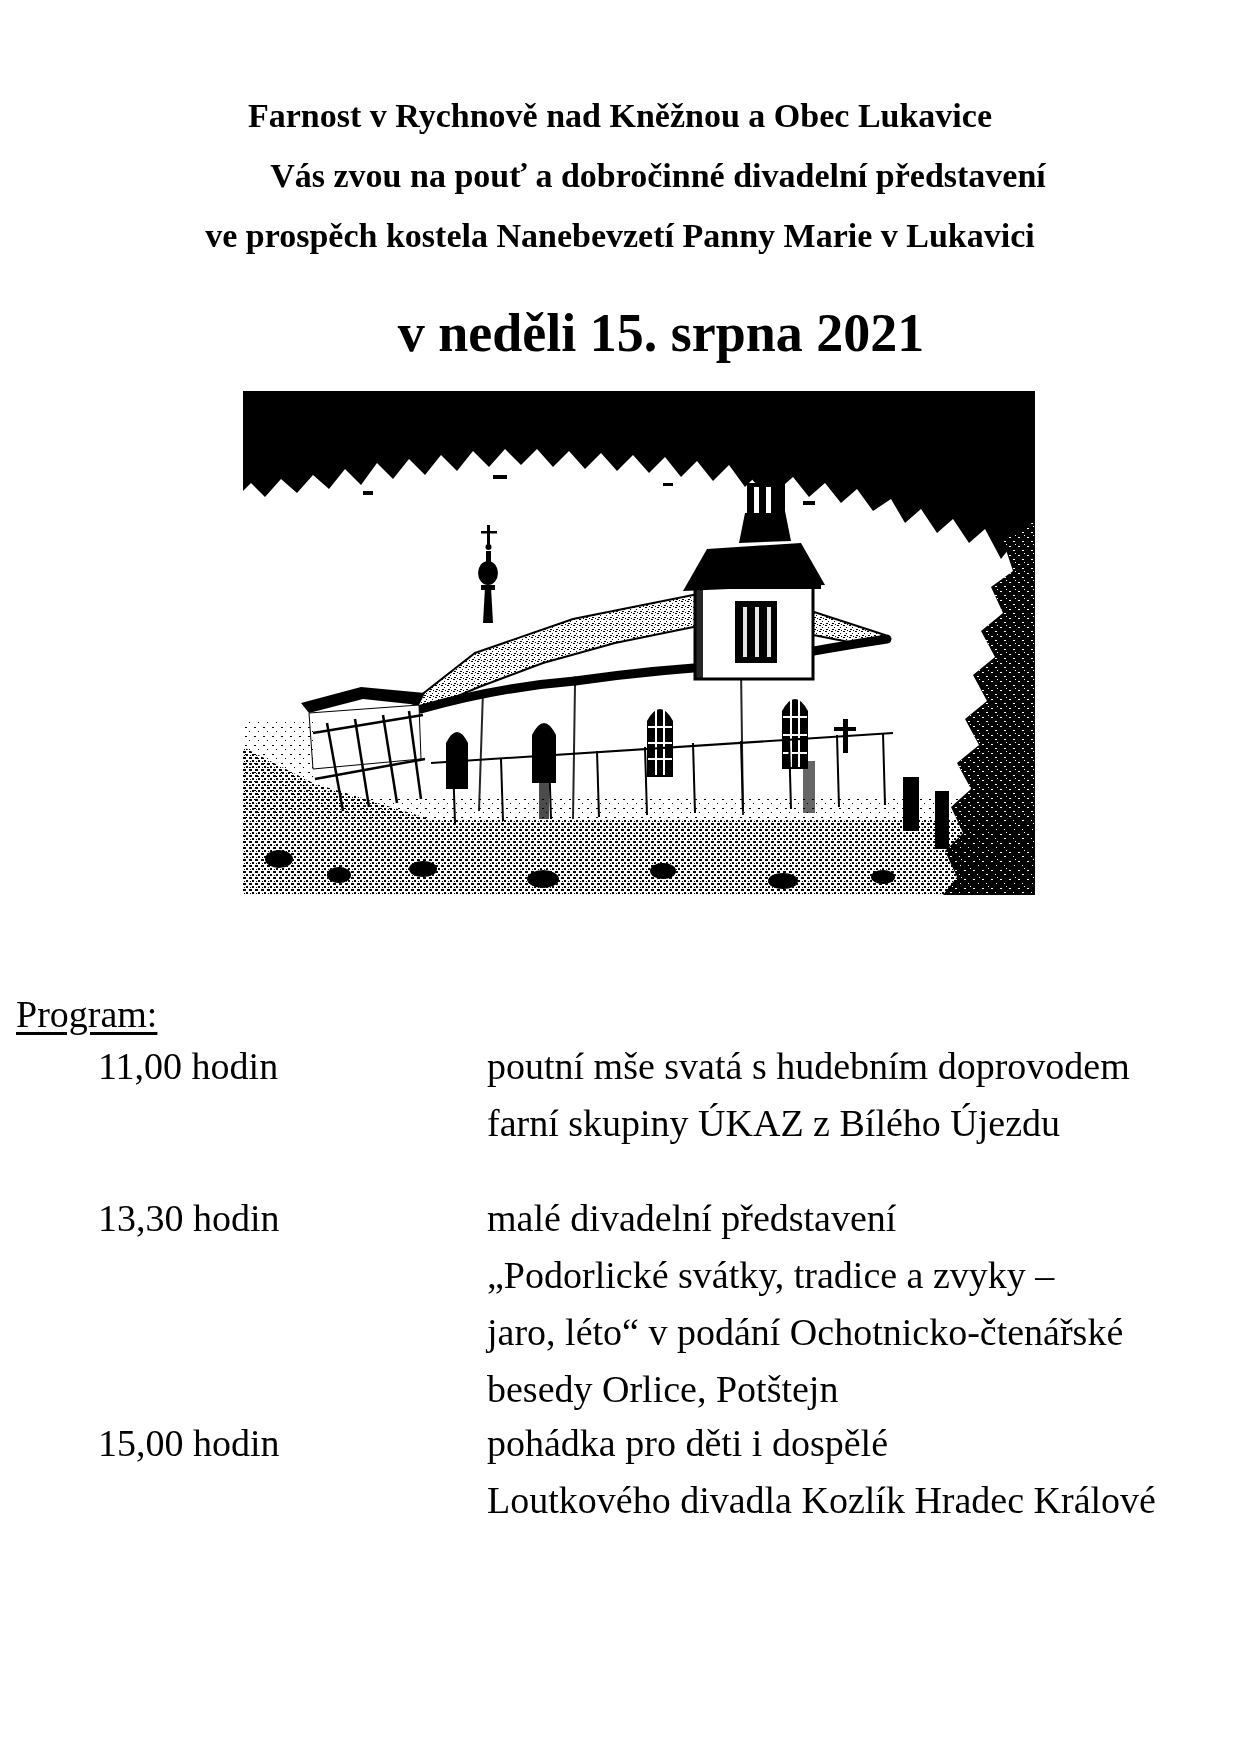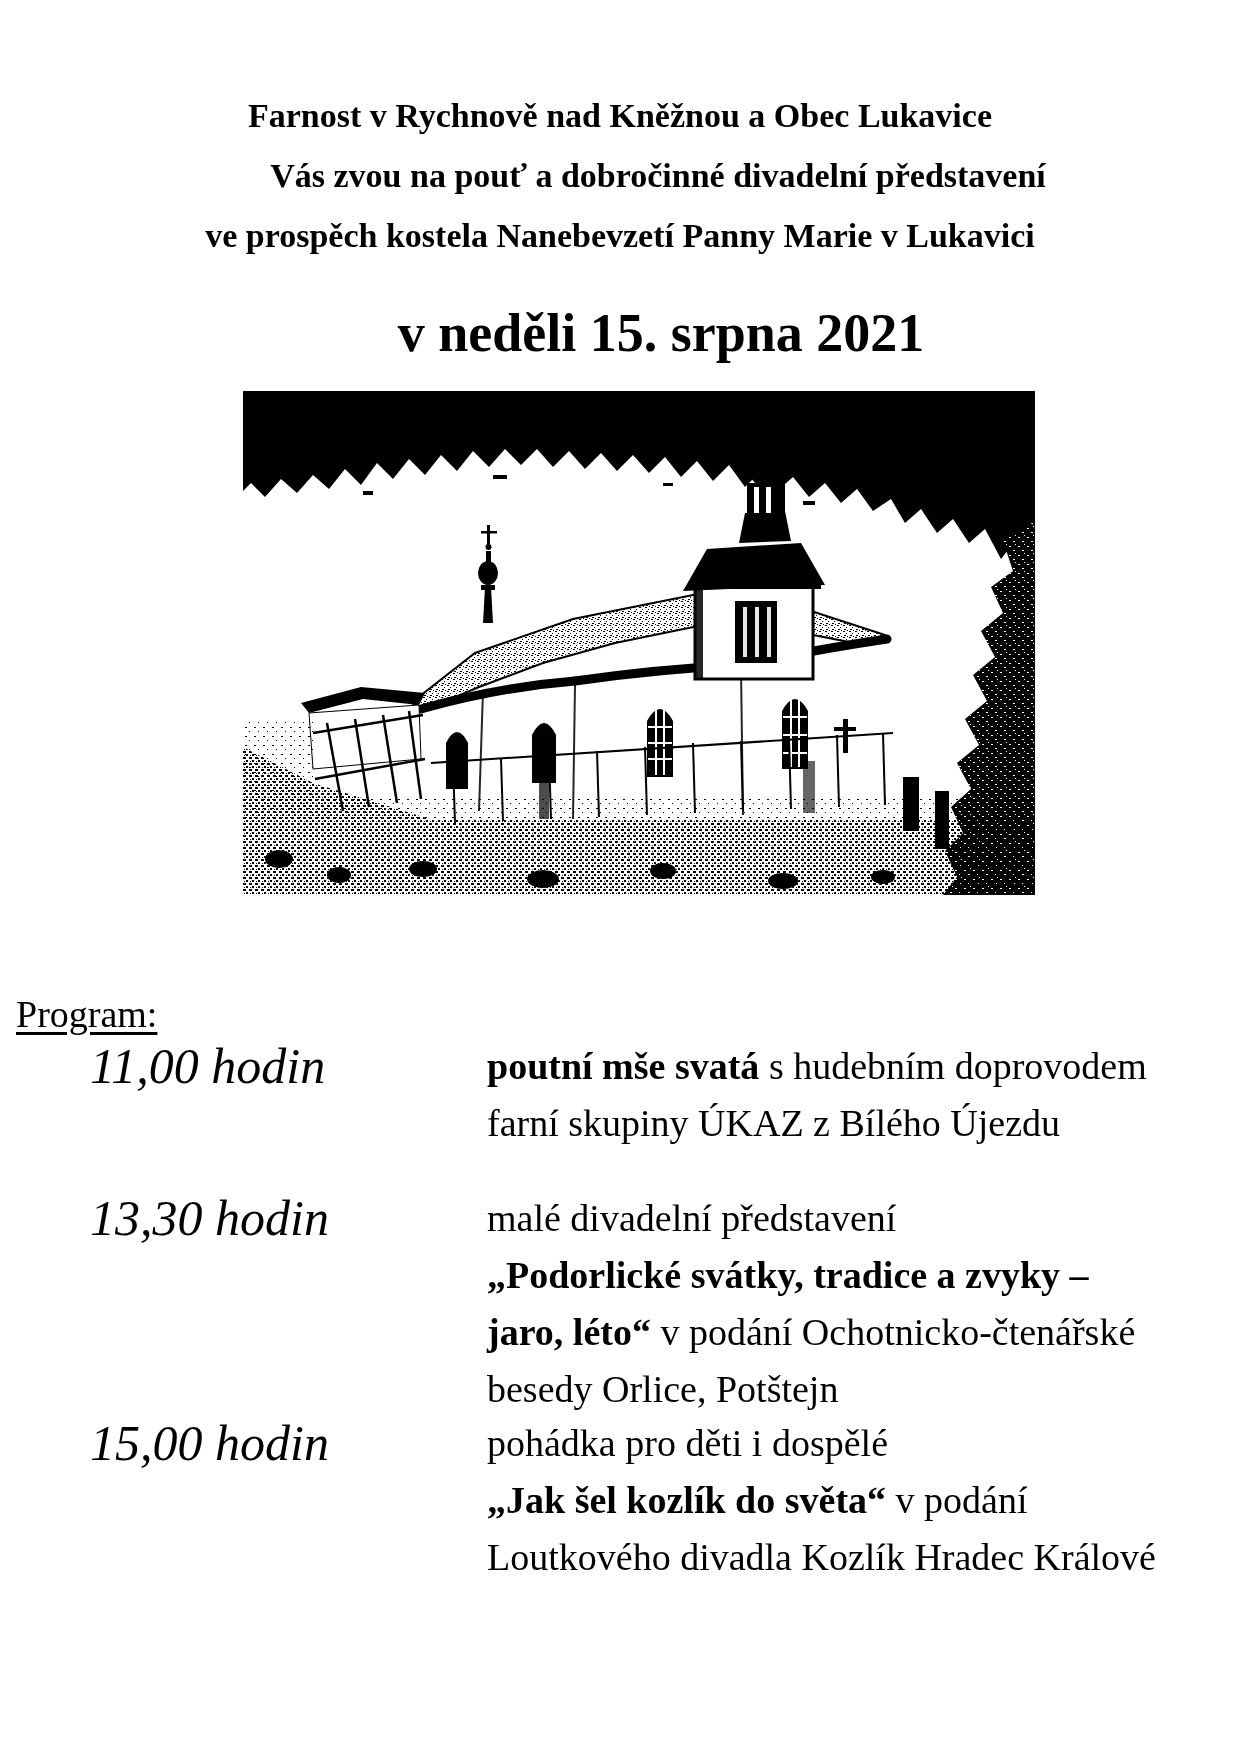--- a/index.html
+++ b/index.html
@@ -11,24 +11,24 @@
   }
   .hline{position:absolute; left:0; width:100%; text-align:center;
          font-weight:bold; font-size:34px; line-height:1; white-space:nowrap;}
   .hline1{top:99px;} .hline2{top:159px;padding-left:38px;} .hline3{top:219px;}
   .dateline{position:absolute; left:0; top:306px; width:100%; text-align:center;
             font-weight:bold; font-size:54px; line-height:1; white-space:nowrap;padding-left:41px;}
   .photo{position:absolute; left:243px; top:391px; width:792px; height:504px;}
   .prog-heading{position:absolute; left:0; top:995px; width:100%; text-align:left;
                 font-size:38px; line-height:1;padding-left:16px;}
   .prog-heading span{text-decoration:underline; text-underline-offset:5px;}
-  .ptime{position:absolute; left:90px; font-size:50px; line-height:57px; white-space:nowrap;font-style:italic;}
+  .ptime{position:absolute; left:98px; font-size:38px; line-height:57px; white-space:nowrap;}
   .pdesc{position:absolute; left:487px; font-size:38px; line-height:57px; white-space:nowrap;}
   .t1,.d1{top:1038px;} .t2,.d2{top:1190px;} .t3,.d3{top:1415px;}
-  .b{font-weight:bold;}
+  .b{font-weight:normal;}
   .footer{position:absolute; left:0; top:1578px; width:100%; text-align:center;
           font-weight:bold; font-size:37px; line-height:1; white-space:nowrap;}
 </style>
 </head>
 <body>
 
 <div class="page">
 
   <div class="hline hline1">Farnost v Rychnově nad Kněžnou a Obec Lukavice</div>
   <div class="hline hline2">Vás zvou na pouť a dobročinné divadelní představení</div>
@@ -204,18 +204,17 @@
   <div class="pdesc d2">
     <div><span class="b"></span><span>malé divadelní představení</span></div>
     <div><span class="b">„Podorlické svátky, tradice a zvyky –</span><span></span></div>
     <div><span class="b">jaro, léto“</span><span> v podání Ochotnicko-čtenářské</span></div>
     <div><span class="b"></span><span>besedy Orlice, Potštejn</span></div>
   </div>
 
   <div class="ptime t3">15,00 hodin</div>
   <div class="pdesc d3">
     <div><span class="b"></span><span>pohádka pro děti i dospělé</span></div>
-    <div><span class="b">„Jak šel kozlík do světa“</span><span> v podání</span></div>
     <div><span class="b"></span><span>Loutkového divadla Kozlík Hradec Králové</span></div>
   </div>
 
 
 </div>
 
 </body></html>

